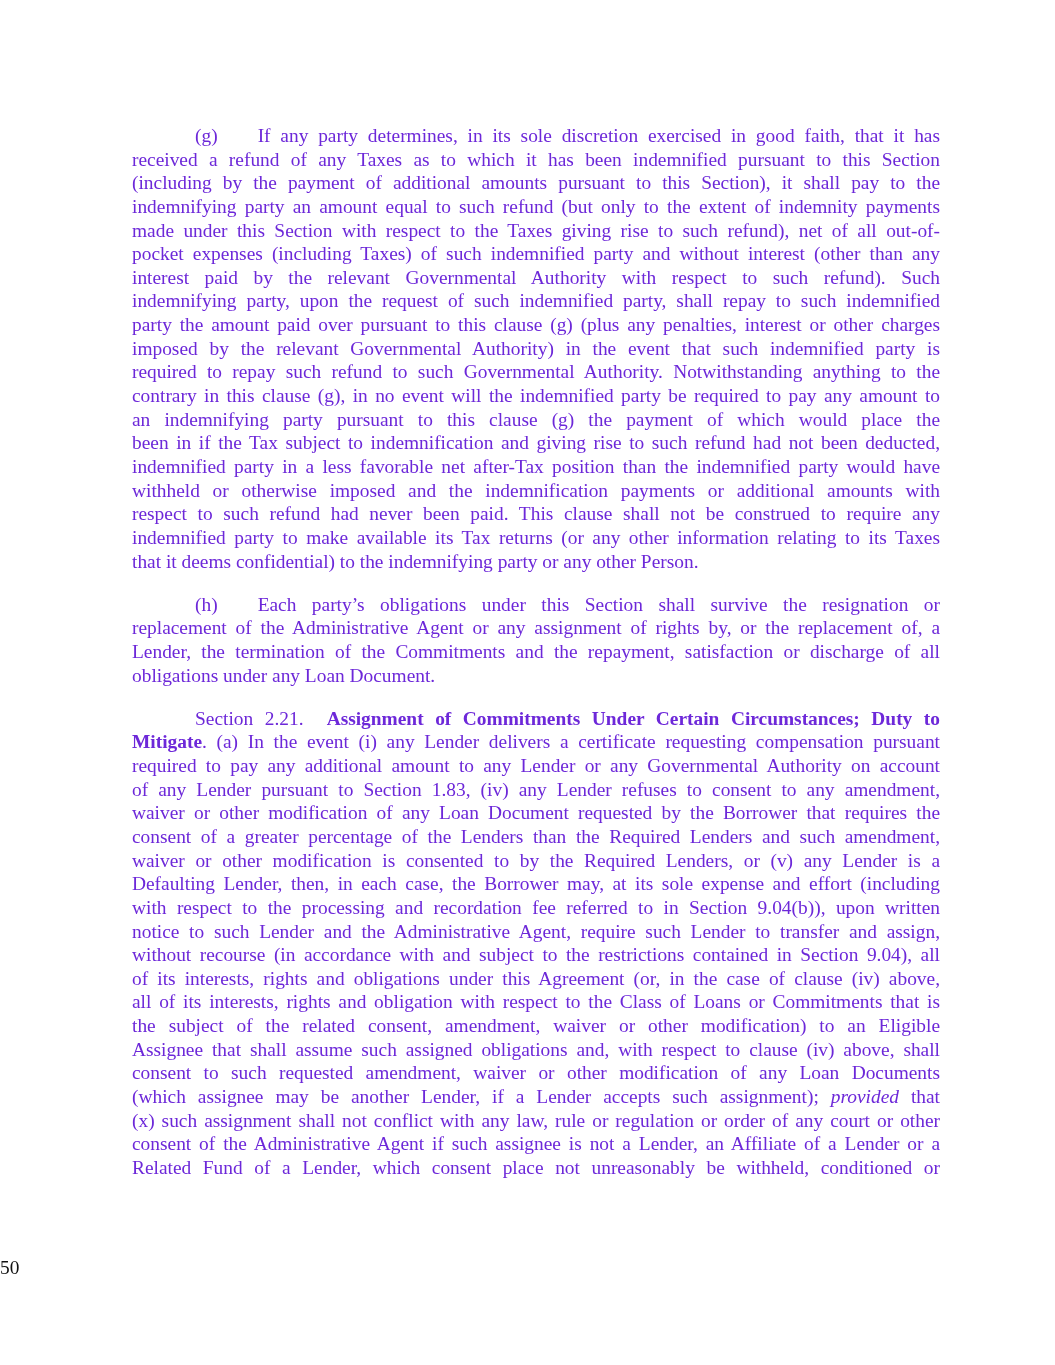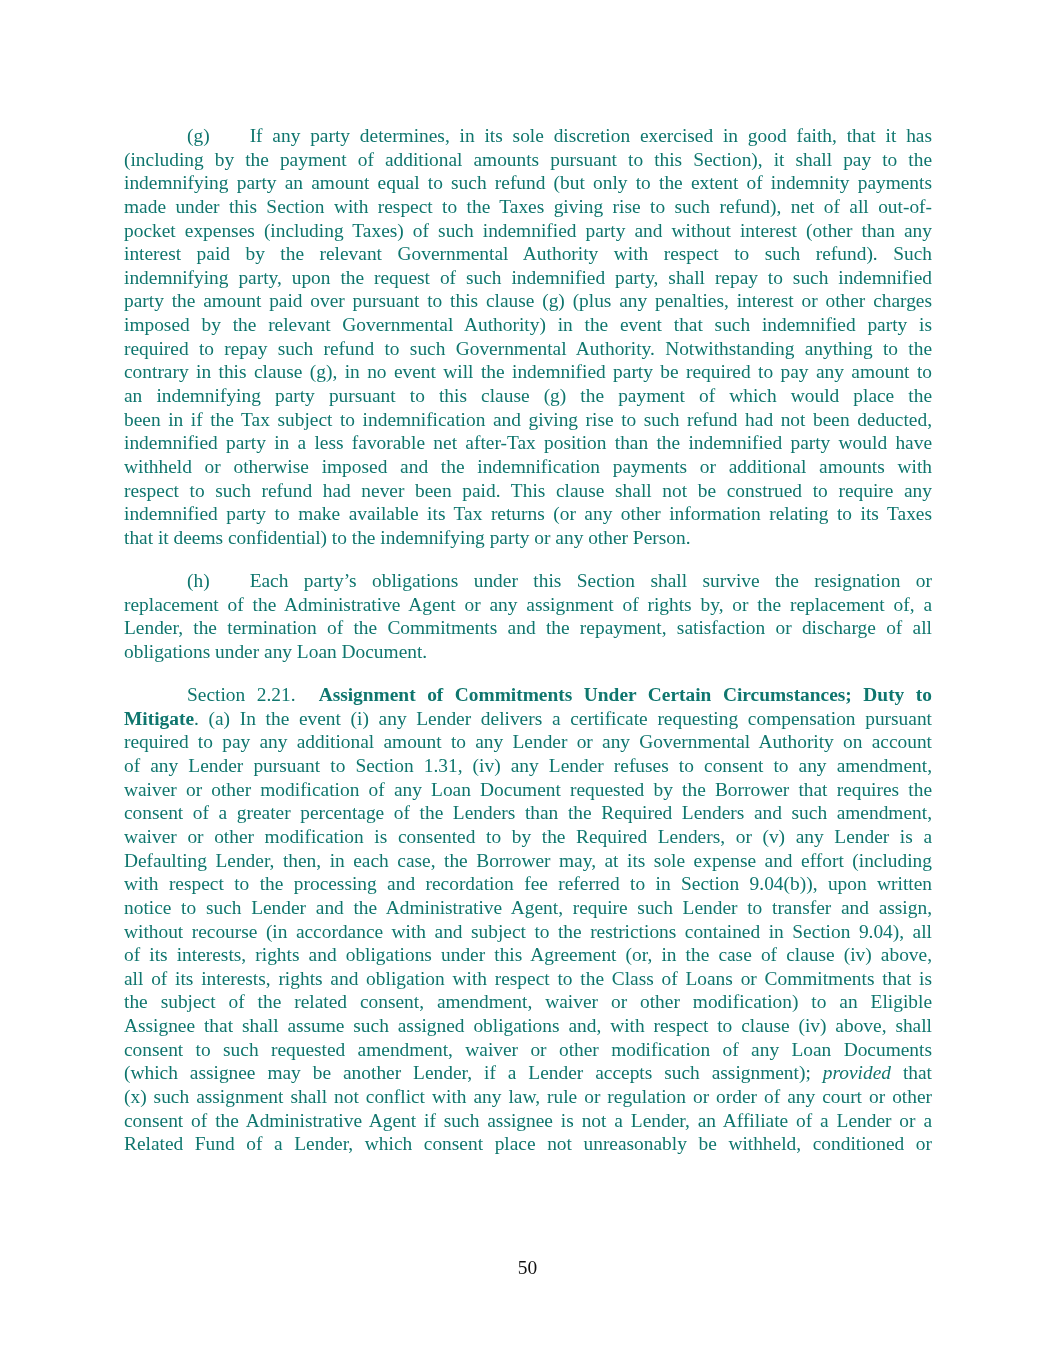--- a/index.html
+++ b/index.html
@@ -1,43 +1,44 @@
 <!DOCTYPE html>
 <html><head>
 <meta charset="utf-8">
 <style>
   html, body { margin: 0; padding: 0; background: #ffffff; }
   body { width: 1055px; height: 1365px; position: relative; overflow: hidden; }
   .page {
-    position: absolute; left: 124px; top: 124px; width: 808px;
-    font-family: "Liberation Serif", serif; font-size: 19.4px; color: #0f766e;
+    position: absolute; left: 132px; top: 124px; width: 808px;
+    font-family: "Liberation Serif", serif; font-size: 19.4px; color: #6d28d9;
   }
   .para { margin: 0 0 19.5px 0; }
   .line {
     display: block; height: 23.65px; line-height: 23.65px;
     text-align: justify; text-align-last: justify; white-space: nowrap;
   }
   .line.last { text-align-last: left; }
   .line.indent { padding-left: 63px; }
   .tab { display: inline-block; width: 40px; }
   .u { text-underline-offset: 2px; }
   .b { font-weight: bold; margin-top: 27px; }
   .i { font-style: italic; }
   .pagenum {
     position: absolute; left: 0; width: 1055px; top: 1257px;
-    text-align: center; font-family: "Liberation Serif", serif; font-size: 19.4px; color: #111;
+    font-family: "Liberation Serif", serif; font-size: 19.4px; color: #111;
   }
 </style>
 </head>
 <body>
 
 <div class="page">
 
   <div class="para">
     <span class="line indent"><span>(g)</span><span class="tab"></span><span>If any party determines, in its sole discretion exercised in good faith, that it has</span></span>
+    <span class="line"><span>received a refund of any Taxes as to which it has been indemnified pursuant to this Section</span></span>
     <span class="line"><span>(including by the payment of additional amounts pursuant to this Section), it shall pay to the</span></span>
     <span class="line"><span>indemnifying party an amount equal to such refund (but only to the extent of indemnity payments</span></span>
     <span class="line"><span>made under this Section with respect to the Taxes giving rise to such refund), net of all out-of-</span></span>
     <span class="line"><span>pocket expenses (including Taxes) of such indemnified party and without interest (other than any</span></span>
     <span class="line"><span>interest paid by the relevant Governmental Authority with respect to such refund).  Such</span></span>
     <span class="line"><span>indemnifying party, upon the request of such indemnified party, shall repay to such indemnified</span></span>
     <span class="line"><span>party the amount paid over pursuant to this </span><span class="u">clause (g)</span><span> (</span><span class="u">plus</span><span> any penalties, interest or other charges</span></span>
     <span class="line"><span>imposed by the relevant Governmental Authority) in the event that such indemnified party is</span></span>
     <span class="line"><span>required to repay such refund to such Governmental Authority.  Notwithstanding anything to the</span></span>
     <span class="line"><span>contrary in this </span><span class="u">clause (g)</span><span>, in no event will the indemnified party be required to pay any amount to</span></span>
@@ -54,21 +55,21 @@
     <span class="line indent"><span>(h)</span><span class="tab"></span><span>Each party’s obligations under this Section shall survive the resignation or</span></span>
     <span class="line"><span>replacement of the Administrative Agent or any assignment of rights by, or the replacement of, a</span></span>
     <span class="line"><span>Lender, the termination of the Commitments and the repayment, satisfaction or discharge of all</span></span>
     <span class="line last"><span>obligations under any Loan Document.</span></span>
   </div>
 
   <div class="para">
     <span class="line indent"><span>Section 2.21.</span>&nbsp;&nbsp;<span class="b">Assignment of Commitments Under Certain Circumstances; Duty to</span></span>
     <span class="line"><span class="b">Mitigate</span><span>. (a) In the event (i) any Lender delivers a certificate requesting compensation pursuant</span></span>
     <span class="line"><span>required to pay any additional amount to any Lender or any Governmental Authority on account</span></span>
-    <span class="line"><span>of any Lender pursuant to </span><span class="u">Section 1.31</span><span>, (iv) any Lender refuses to consent to any amendment,</span></span>
+    <span class="line"><span>of any Lender pursuant to </span><span class="u">Section 1.83</span><span>, (iv) any Lender refuses to consent to any amendment,</span></span>
     <span class="line"><span>waiver or other modification of any Loan Document requested by the Borrower that requires the</span></span>
     <span class="line"><span>consent of a greater percentage of the Lenders than the Required Lenders and such amendment,</span></span>
     <span class="line"><span>waiver or other modification is consented to by the Required Lenders, or (v) any Lender is a</span></span>
     <span class="line"><span>Defaulting Lender, then, in each case, the Borrower may, at its sole expense and effort (including</span></span>
     <span class="line"><span>with respect to the processing and recordation fee referred to in </span><span class="u">Section 9.04(b)</span><span>), upon written</span></span>
     <span class="line"><span>notice to such Lender and the Administrative Agent, require such Lender to transfer and assign,</span></span>
     <span class="line"><span>without recourse (in accordance with and subject to the restrictions contained in </span><span class="u">Section 9.04</span><span>), all</span></span>
     <span class="line"><span>of its interests, rights and obligations under this Agreement (or, in the case of </span><span class="u">clause (iv)</span><span> above,</span></span>
     <span class="line"><span>all of its interests, rights and obligation with respect to the Class of Loans or Commitments that is</span></span>
     <span class="line"><span>the subject of the related consent, amendment, waiver or other modification) to an Eligible</span></span>

